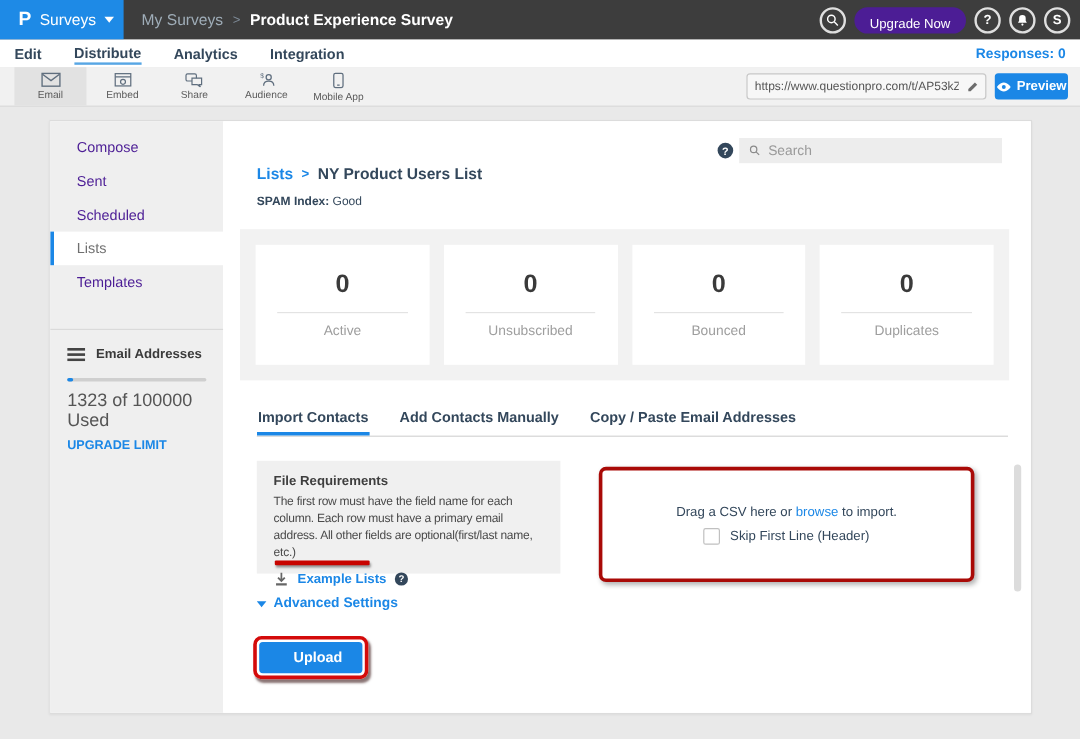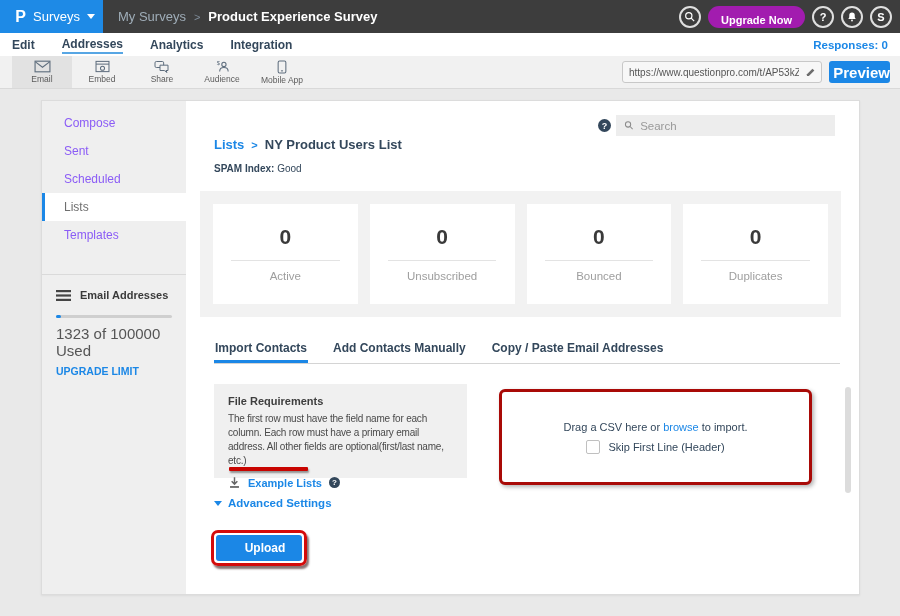--- a/index.html
+++ b/index.html
@@ -13,45 +13,45 @@
   .logo-p { color:#fff; font-size:16px; font-weight:bold; line-height:1; }
   .logo-product { color:#fff; font-size:13px; }
   .caret-down { width:0; height:0; border-left:4px solid transparent; border-right:4px solid transparent; border-top:5px solid currentColor; display:inline-block; }
   .logo-block .caret-down { color:#fff; }
   .top-crumb { display:flex; align-items:center; gap:8px; margin-left:15px; font-size:13px; }
   .top-crumb .parent { color:#9fadb8; }
   .top-crumb .sep { color:#7f8c99; font-size:11px; }
   .top-crumb .current { color:#ffffff; font-weight:600; }
   .top-right { position:absolute; right:8px; top:0; height:33px; display:flex; align-items:center; gap:7px; }
   .circle-btn { width:22px; height:22px; border:2px solid #dfdfdf; border-radius:50%; color:#fff; display:flex; align-items:center; justify-content:center; font-size:11px; font-weight:bold; cursor:pointer; background:transparent; }
-  .upgrade-pill { background:#a21caf; color:#fff; font-size:11px; font-weight:bold; border:none; border-radius:11px; height:22px; padding:8px 13px; cursor:pointer; }
+  .upgrade-pill { background:#4c1d95; color:#fff; font-size:11px; font-weight:normal; border:none; border-radius:11px; height:22px; padding:8px 13px; cursor:pointer; }
 
   
   .subnav { position:absolute; left:0; top:33px; width:100%; height:23px; background:#fff; display:flex; align-items:center; padding:0 12px; gap:27px; }
   .subnav-item { font-size:12px; font-weight:bold; color:#33475b; cursor:pointer; padding:2px 0 1px; }
   .subnav-item.active { border-bottom:2px solid #57a6e4; }
   .responses { margin-left:auto; color:#1b87e6; font-size:11.5px; font-weight:600; }
 
   
   .toolbar { position:absolute; left:0; top:56px; width:100%; height:33px; background:#f1f1f1; border-bottom:1px solid #d9d9d9; display:flex; align-items:stretch; padding-left:12px; }
   .channel { width:60px; display:flex; flex-direction:column; align-items:center; justify-content:center; gap:1px; color:#5f6e7e; cursor:pointer; }
   .channel.selected { background:#e2e2e2; }
   .channel .ch-label { font-size:8.5px; color:#5b5b5b; }
   .url-box { position:absolute; right:78px; top:5px; width:200px; height:22px; background:#f7f7f7; border:1px solid #c8c8c8; border-radius:3px; display:flex; align-items:center; overflow:hidden; }
   .url-text { flex:1; font-size:10px; color:#555; padding:0 6px; white-space:nowrap; overflow:hidden; }
   .url-edit { width:22px; height:100%; display:flex; align-items:center; justify-content:center; color:#666; cursor:pointer; }
-  .preview-btn { position:absolute; right:10px; top:5px; width:61px; height:22px; background:#1b87e6; border:none; border-radius:3px; color:#fff; font-size:15px; font-weight:bold; display:flex; align-items:center; justify-content:flex-start; gap:4px; cursor:pointer; font-family:inherit; }
+  .preview-btn { position:absolute; right:10px; top:5px; width:61px; height:22px; background:#1b87e6; border:none; border-radius:3px; color:#fff; font-size:11px; font-weight:bold; display:flex; align-items:center; justify-content:center; gap:4px; cursor:pointer; font-family:inherit; }
 
   
   .container { position:absolute; left:41px; top:100px; width:819px; height:495px; background:#fff; border:1px solid #dcdcdc; box-shadow:0 1px 2px rgba(0,0,0,0.06); }
 
   
   .sidebar { position:absolute; left:0; top:0; width:144px; height:100%; background:#efefef; }
   .side-nav { padding-top:8px; }
-  .side-item { height:28px; line-height:28px; padding-left:22px; font-size:12px; color:#8b5cf6; cursor:pointer; }
+  .side-item { height:28px; line-height:28px; padding-left:22px; font-size:12px; color:#4c1d95; cursor:pointer; }
   .side-item.active { background:#fff; border-left:3px solid #1b87e6; padding-left:19px; color:#6f6f6f; }
   .side-divider { position:absolute; left:0; top:173px; width:100%; border-top:1px solid #dadada; }
   .email-section { position:absolute; left:14px; right:10px; top:188px; }
   .email-head { display:flex; align-items:center; gap:9px; color:#3a3a3a; }
   .email-title { font-size:11px; font-weight:bold; color:#3a3a3a; }
   .progress-track { margin-top:14px; width:116px; height:3px; background:#cfcfcf; border-radius:2px; position:relative; }
   .progress-fill { position:absolute; left:0; top:0; height:3px; width:5px; background:#1b87e6; border-radius:2px; }
   .usage-text { margin-top:7px; font-size:15px; color:#555; }
   .upgrade-link { margin-top:6px; font-size:10.5px; font-weight:bold; color:#1b87e6; cursor:pointer; }
 
@@ -133,21 +133,21 @@
             <path d="M12 3a5.5 5.5 0 0 0-5.5 5.5v4.2L4.6 16h14.8l-1.9-3.3V8.5A5.5 5.5 0 0 0 12 3z" fill="#fff"></path>
             <circle cx="12" cy="19" r="1.8" fill="#fff"></circle>
           </svg>
       </span>
       <span class="circle-btn">S</span>
     </div>
   </div>
 
   <div class="subnav">
     <span class="subnav-item">Edit</span>
-    <span class="subnav-item active">Addresses</span>
+    <span class="subnav-item active">Distribute</span>
     <span class="subnav-item">Analytics</span>
     <span class="subnav-item">Integration</span>
     <span class="responses">Responses: 0</span>
   </div>
 
   <div class="toolbar">
     <div class="channel selected">
       <svg width="17" height="13" viewBox="0 0 24 18">
           <rect x="1.5" y="1.5" width="21" height="15" fill="none" stroke="#5f6e7e" stroke-width="1.6"></rect>
           <path d="M2 2.5l10 7.5 10-7.5" fill="none" stroke="#5f6e7e" stroke-width="1.6"></path>

